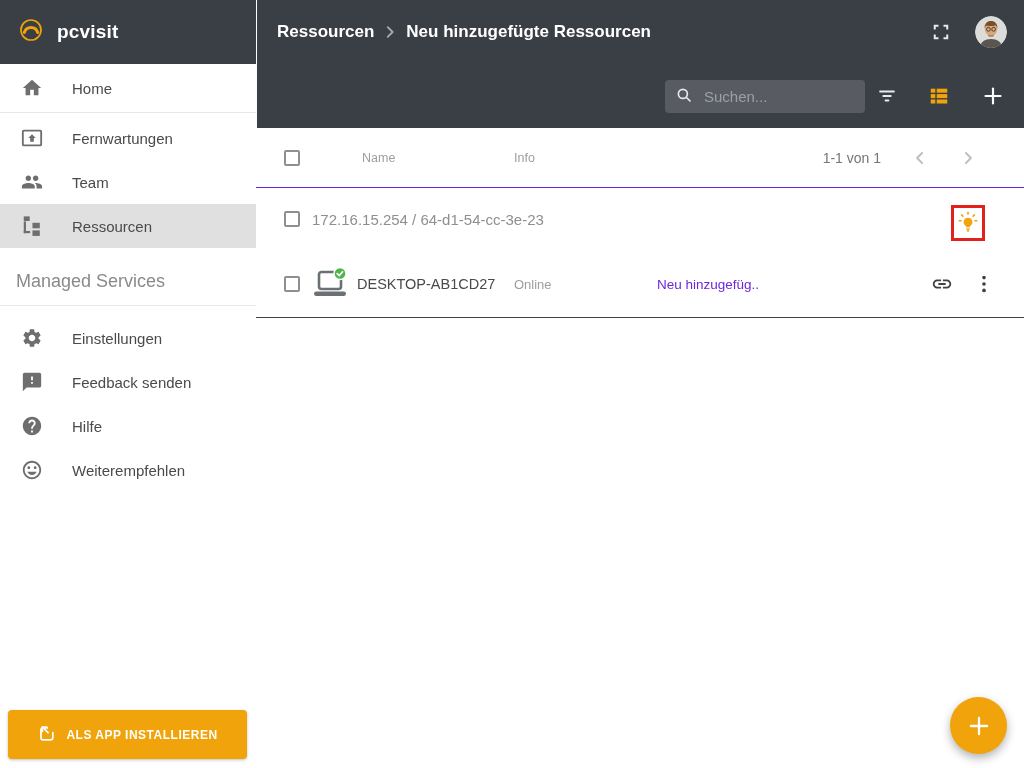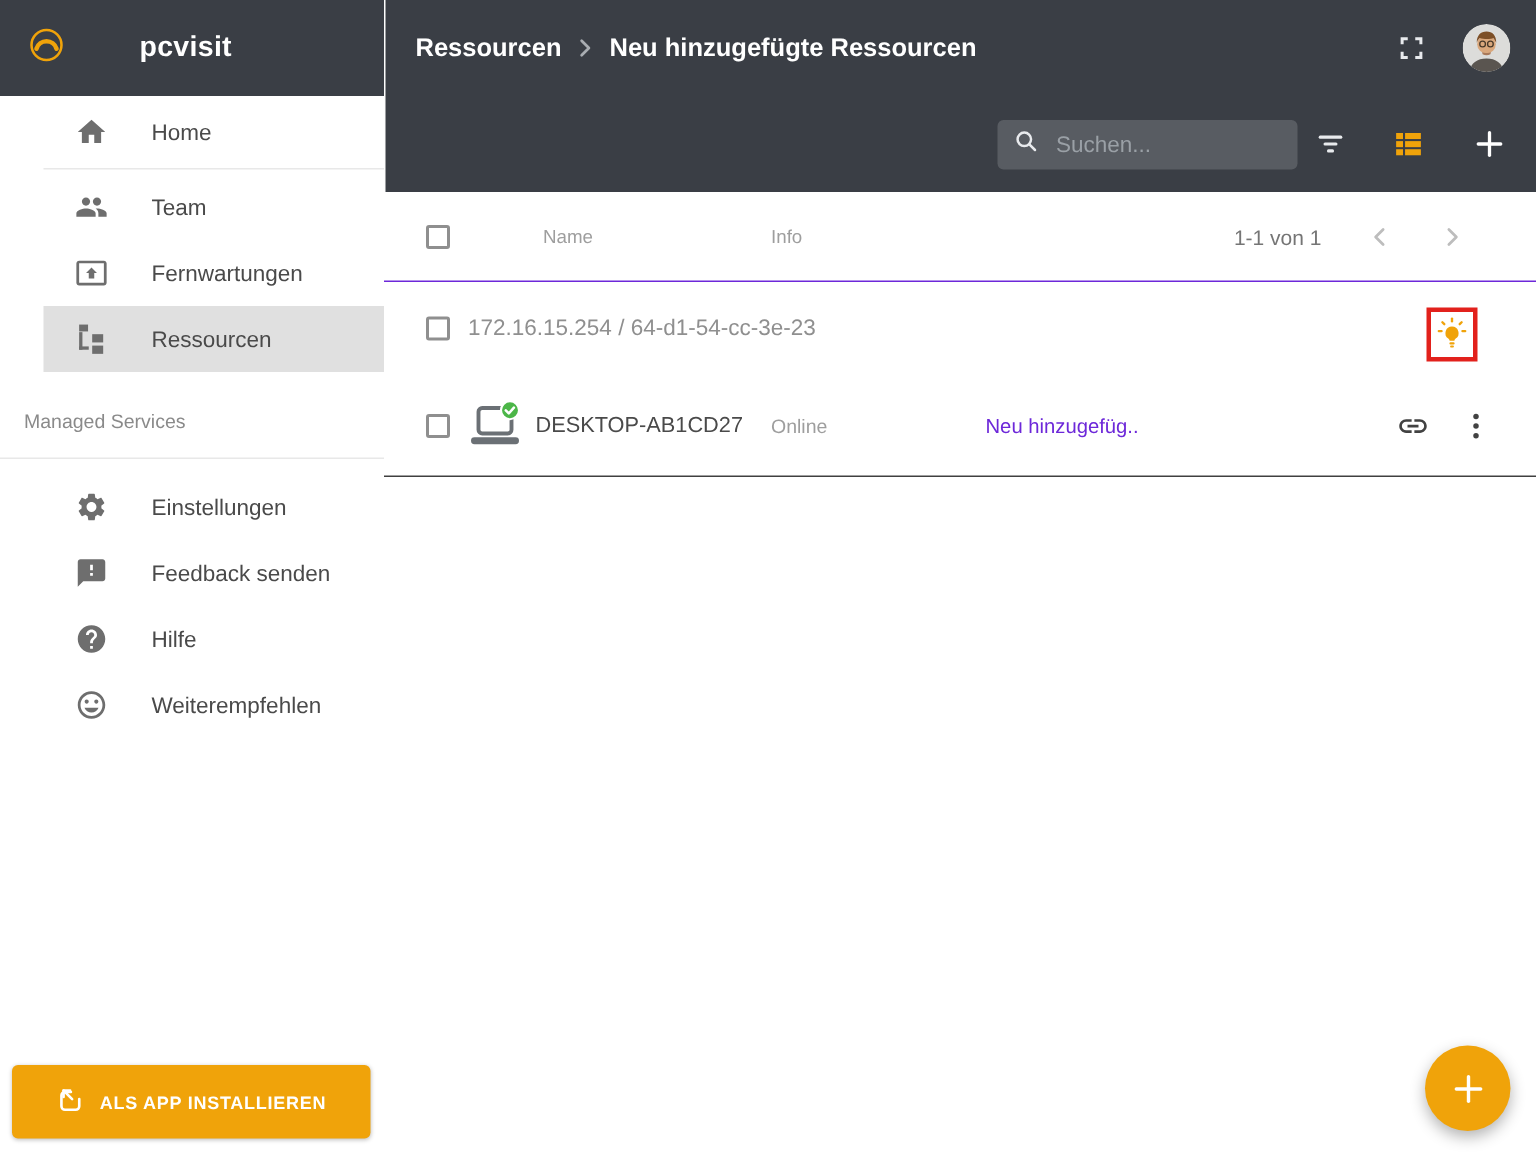--- a/index.html
+++ b/index.html
@@ -4,27 +4,27 @@
 <style>
   html,body{margin:0;padding:0;overflow:hidden;background:#fff;}
   *{box-sizing:border-box;}
   .app{position:relative;width:1024px;height:768px;background:#fff;
        font-family:"Liberation Sans",sans-serif;overflow:hidden;}
 
   
   .sidebar{position:absolute;left:0;top:0;width:256px;height:768px;background:#fff;}
   .sidebar-header{height:64px;background:#3a3e45;display:flex;align-items:center;
                   padding-left:18px;gap:13px;}
-  .brand-name{color:#fff;font-size:19px;font-weight:700;letter-spacing:.2px;margin-left:36px;}
+  .brand-name{color:#fff;font-size:19px;font-weight:700;letter-spacing:.2px;}
   .nav-item{height:44px;display:flex;align-items:center;padding-left:20px;gap:28px;
-            color:#4a4a4a;font-size:15px;cursor:pointer;margin-left:29px;}
+            color:#4a4a4a;font-size:15px;cursor:pointer;}
   .nav-item .ic{width:24px;height:24px;flex:0 0 24px;display:flex;align-items:center;justify-content:center;}
   .nav-item.home{height:49px;border-bottom:1px solid #e8e8e8;margin-bottom:3px;}
   .nav-item.selected{background:#e0e0e0;}
-  .section-label{margin-top:25px;margin-bottom:16px;padding-left:16px;font-size:13px;
+  .section-label{margin-top:25px;margin-bottom:16px;padding-left:16px;font-size:18px;
                  color:#8a8a8a;height:16px;line-height:16px;}
   .side-divider{height:1px;background:#e8e8e8;margin-top:7px;}
   .footer-group{padding-top:10px;}
   .install-btn{position:absolute;left:8px;bottom:9px;width:239px;height:49px;background:#f0a30a;
                border:none;border-radius:4px;color:#fff;font-family:"Liberation Sans",sans-serif;
                font-size:12px;font-weight:700;letter-spacing:.5px;display:flex;align-items:center;
                justify-content:center;gap:10px;cursor:pointer;box-shadow:0 1px 3px rgba(0,0,0,.25);}
 
   
   .main-header{position:absolute;left:256px;top:0;width:768px;height:128px;background:#3a3e45;
@@ -94,33 +94,33 @@
         <svg width="22" height="22" viewBox="0 0 24 24">
             <path fill="#6e6e6e" d="M10 20v-6h4v6h5v-8h3L12 3 2 12h3v8z"></path>
           </svg>
       </span>
       <span>Home</span>
     </div>
 
     <div class="nav-item">
       <span class="ic">
         <svg width="22" height="22" viewBox="0 0 24 24">
-            <path fill="#6e6e6e" d="M16 11c1.66 0 2.99-1.34 2.99-3S17.66 5 16 5c-1.66 0-3 1.34-3 3s1.34 3 3 3zm-8 0c1.66 0 2.99-1.34 2.99-3S9.66 5 8 5C6.34 5 5 6.34 5 8s1.34 3 3 3zm0 2c-2.33 0-7 1.17-7 3.5V19h14v-2.5c0-2.33-4.67-3.5-7-3.5zm8 0c-.29 0-.62.02-.97.05 1.16.84 1.97 1.97 1.97 3.45V19h6v-2.5c0-2.33-4.67-3.5-7-3.5z"></path>
-          </svg>
-      </span>
-      <span>Team</span>
+            <path fill="#6e6e6e" fill-rule="evenodd" d="M21 3H3c-1.11 0-2 .89-2 2v14c0 1.11.89 2 2 2h18c1.11 0 2-.89 2-2V5c0-1.11-.89-2-2-2zm0 16.02H3V4.98h18v14.04zM10 12H8l4-4 4 4h-2v4h-4v-4z"></path>
+          </svg>
+      </span>
+      <span>Fernwartungen</span>
     </div>
 
     <div class="nav-item">
       <span class="ic">
         <svg width="22" height="22" viewBox="0 0 24 24">
-            <path fill="#6e6e6e" fill-rule="evenodd" d="M21 3H3c-1.11 0-2 .89-2 2v14c0 1.11.89 2 2 2h18c1.11 0 2-.89 2-2V5c0-1.11-.89-2-2-2zm0 16.02H3V4.98h18v14.04zM10 12H8l4-4 4 4h-2v4h-4v-4z"></path>
-          </svg>
-      </span>
-      <span>Fernwartungen</span>
+            <path fill="#6e6e6e" d="M16 11c1.66 0 2.99-1.34 2.99-3S17.66 5 16 5c-1.66 0-3 1.34-3 3s1.34 3 3 3zm-8 0c1.66 0 2.99-1.34 2.99-3S9.66 5 8 5C6.34 5 5 6.34 5 8s1.34 3 3 3zm0 2c-2.33 0-7 1.17-7 3.5V19h14v-2.5c0-2.33-4.67-3.5-7-3.5zm8 0c-.29 0-.62.02-.97.05 1.16.84 1.97 1.97 1.97 3.45V19h6v-2.5c0-2.33-4.67-3.5-7-3.5z"></path>
+          </svg>
+      </span>
+      <span>Team</span>
     </div>
 
     <div class="nav-item selected">
       <span class="ic">
         <svg width="22" height="22" viewBox="0 0 24 24" fill="#6e6e6e">
           <rect x="3" y="1.5" width="6.5" height="5"></rect>
           <rect x="3" y="7" width="2.4" height="12.8"></rect>
           <rect x="3" y="17.4" width="7" height="2.4"></rect>
           <rect x="12.5" y="8.5" width="8" height="6"></rect>
           <rect x="12.5" y="16.8" width="8" height="6"></rect>

